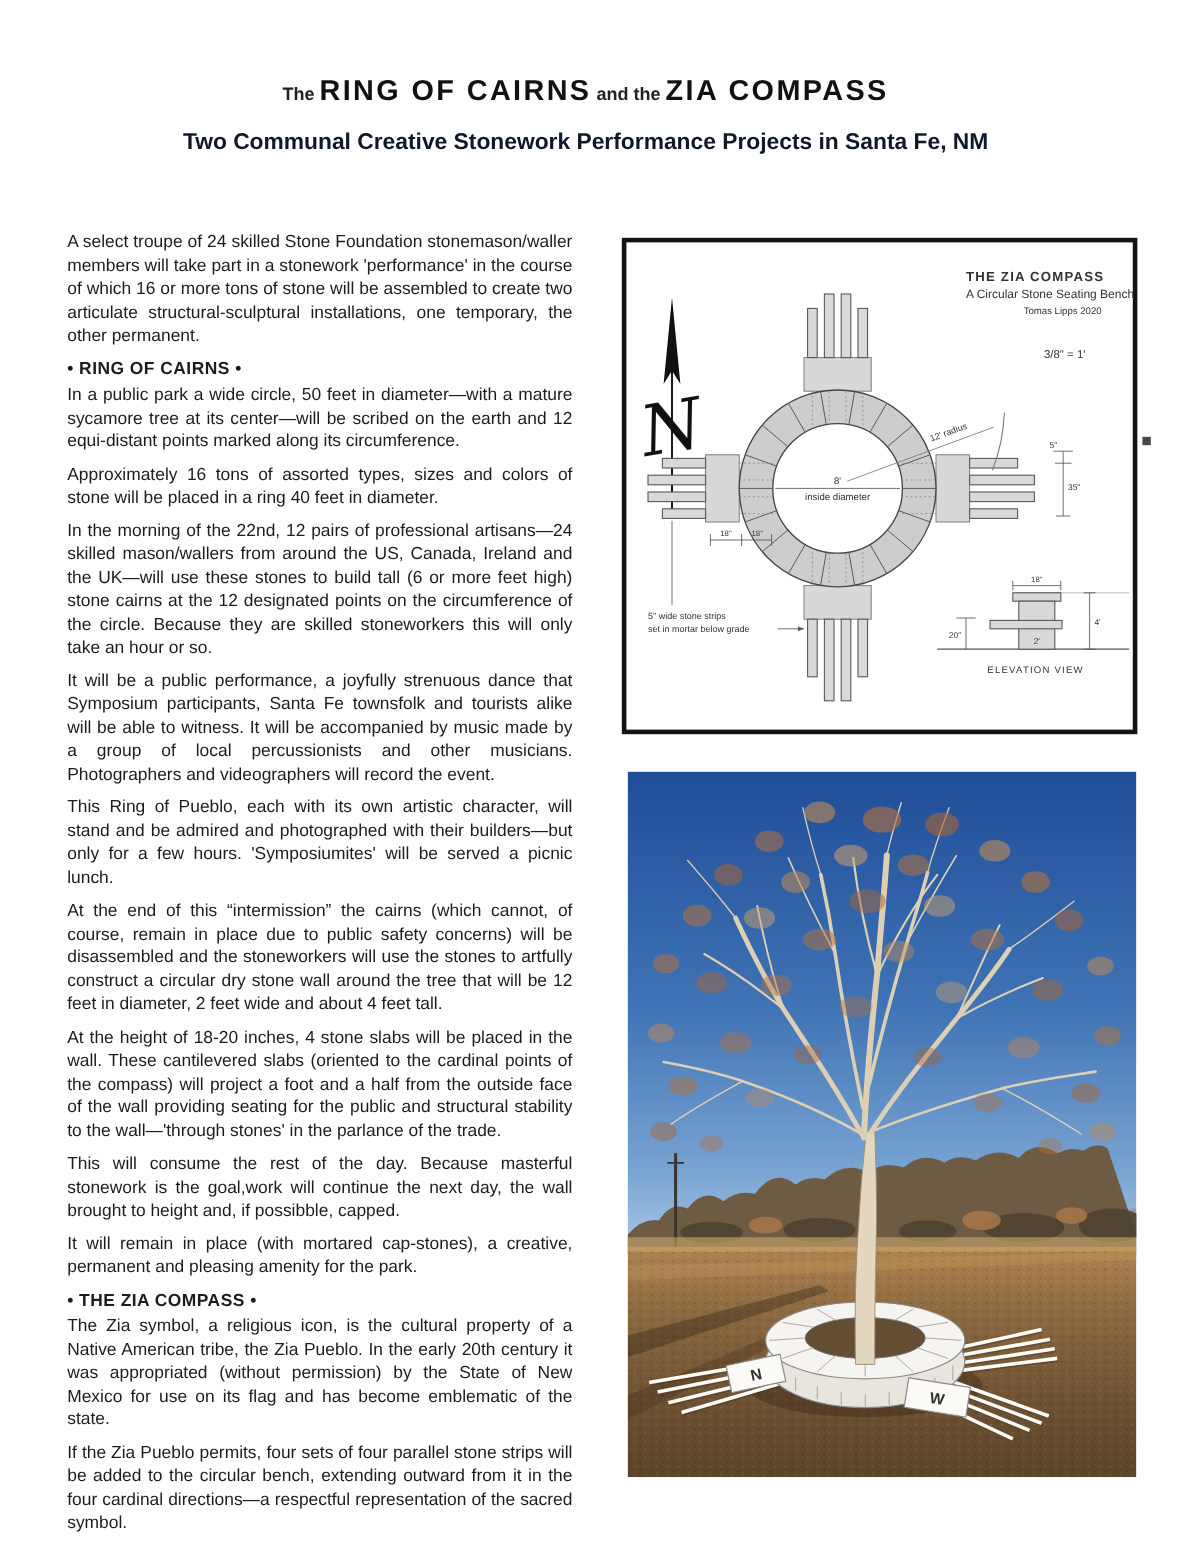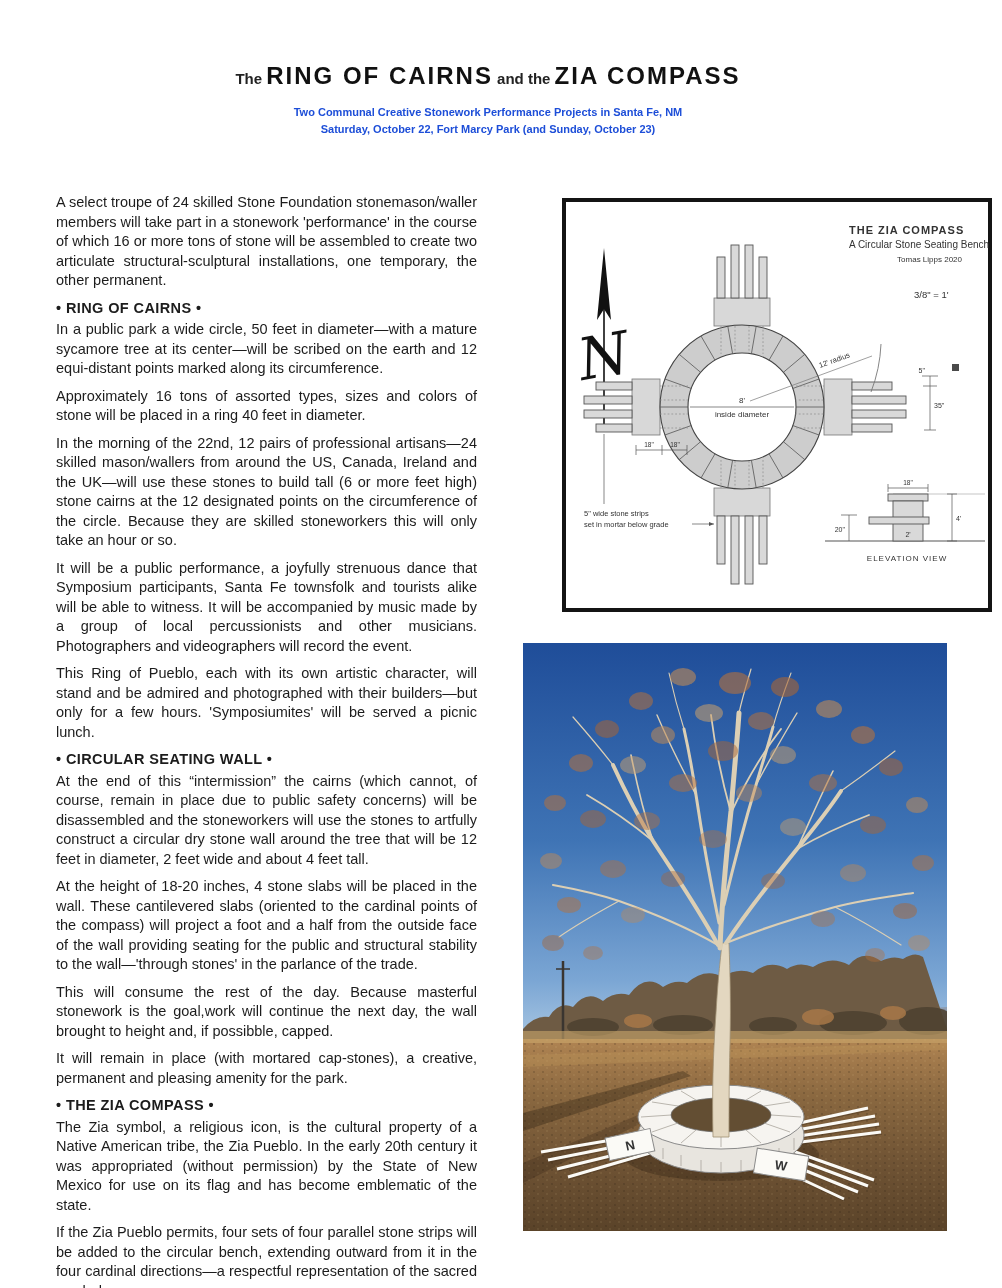--- a/index.html
+++ b/index.html
@@ -4,59 +4,57 @@
 <style>
   html,body{margin:0;padding:0;background:#ffffff;}
   #page{position:relative;width:1002px;height:1288px;background:#ffffff;overflow:hidden;
         font-family:"Liberation Sans",sans-serif;color:#1c1c1c;}
 
   
   .titleblock{position:absolute;top:62px;left:0;width:976px;text-align:center;}
   .titleline{white-space:nowrap;}
   .titleline .sm{font-size:15px;font-weight:bold;color:#222;}
   .titleline .lg{font-size:24px;font-weight:bold;letter-spacing:2px;color:#111;}
-  .subtitle{margin-top:14px;font-size:11px;font-weight:bold;line-height:1.55;color:#1d4ed8;}
+  .subtitle{margin-top:14px;font-size:19px;font-weight:bold;line-height:1.55;color:#0f172a;}
 
   
   .column{position:absolute;left:56px;top:193px;width:437px;}
   .blk{font-size:14.5px;line-height:19.5px;text-align:justify;margin:0 16px 8px 0;}
   .blk.h{font-weight:bold;letter-spacing:.4px;margin:6px 0 2px 0;}
 
   
-  .diagram{position:absolute;left:518px;top:198px;width:430px;height:508px;margin-left:44px;}
+  .diagram{position:absolute;left:518px;top:198px;width:430px;height:508px;}
   .photo{position:absolute;left:523px;top:643px;width:424px;height:588px;}
   .artifact{position:absolute;left:952px;top:364px;width:7px;height:7px;background:#4a4a4a;}
 
   svg text{font-family:"Liberation Sans",sans-serif;fill:#333;}
   svg .scriptN{font-family:"DejaVu Serif",serif;font-style:italic;fill:#111;}
 </style>
 </head>
 <body>
 
 <div id="page">
 
   <div class="titleblock">
     <div class="titleline">
       <span class="sm">The </span><span class="lg">RING OF CAIRNS</span><span class="sm"> and the </span><span class="lg">ZIA COMPASS</span>
     </div>
     <div class="subtitle">
       <div>Two Communal Creative Stonework Performance Projects in Santa Fe, NM</div>
-      <div>Saturday, October 22, Fort Marcy Park (and Sunday, October 23)</div>
     </div>
   </div>
 
   <div class="column">
     <div class="blk">A select troupe of 24 skilled Stone Foundation stonemason/waller members will take part in a stonework 'performance' in the course of which 16 or more tons of stone will be assembled to create two articulate structural-sculptural installations, one temporary, the other permanent.</div>
     <div class="blk h">• RING OF CAIRNS •</div>
     <div class="blk">In a public park a wide circle, 50 feet in diameter—with a mature sycamore tree at its center—will be scribed on the earth and 12 equi-distant points marked along its circumference.</div>
     <div class="blk">Approximately 16 tons of assorted types, sizes and colors of stone will be placed in a ring 40 feet in diameter.</div>
     <div class="blk">In the morning of the 22nd, 12 pairs of professional artisans—24 skilled mason/wallers from around the US, Canada, Ireland and the UK—will use these stones to build tall (6 or more feet high) stone cairns at the 12 designated points on the circumference of the circle. Because they are skilled stoneworkers this will only take an hour or so.</div>
     <div class="blk">It will be a public performance, a joyfully strenuous dance that Symposium participants, Santa Fe townsfolk and tourists alike will be able to witness. It will be accompanied by music made by a group of local percussionists and other musicians. Photographers and videographers will record the event.</div>
     <div class="blk">This Ring of Pueblo, each with its own artistic character, will stand and be admired and photographed with their builders—but only for a few hours. 'Symposiumites' will be served a picnic lunch.</div>
-    <div class="blk h">• CIRCULAR SEATING WALL •</div>
     <div class="blk">At the end of this “intermission” the cairns (which cannot, of course, remain in place due to public safety concerns) will be disassembled and the stoneworkers will use the stones to artfully construct a circular dry stone wall around the tree that will be 12 feet in diameter, 2 feet wide and about 4 feet tall.</div>
     <div class="blk">At the height of 18-20 inches, 4 stone slabs will be placed in the wall. These cantilevered slabs (oriented to the cardinal points of the compass) will project a foot and a half from the outside face of the wall providing seating for the public and structural stability to the wall—'through stones' in the parlance of the trade.</div>
     <div class="blk">This will consume the rest of the day. Because masterful stonework is the goal,work will continue the next day, the wall brought to height and, if possibble, capped.</div>
     <div class="blk">It will remain in place (with mortared cap-stones), a creative, permanent and pleasing amenity for the park.</div>
     <div class="blk h">• THE ZIA COMPASS •</div>
     <div class="blk">The Zia symbol, a religious icon, is the cultural property of a Native American tribe, the Zia Pueblo. In the early 20th century it was appropriated (without permission) by the State of New Mexico for use on its flag and has become emblematic of the state.</div>
     <div class="blk">If the Zia Pueblo permits, four sets of four parallel stone strips will be added to the circular bench, extending outward from it in the four cardinal directions—a respectful representation of the sacred symbol.</div>
   </div>
 
   <div class="diagram">

